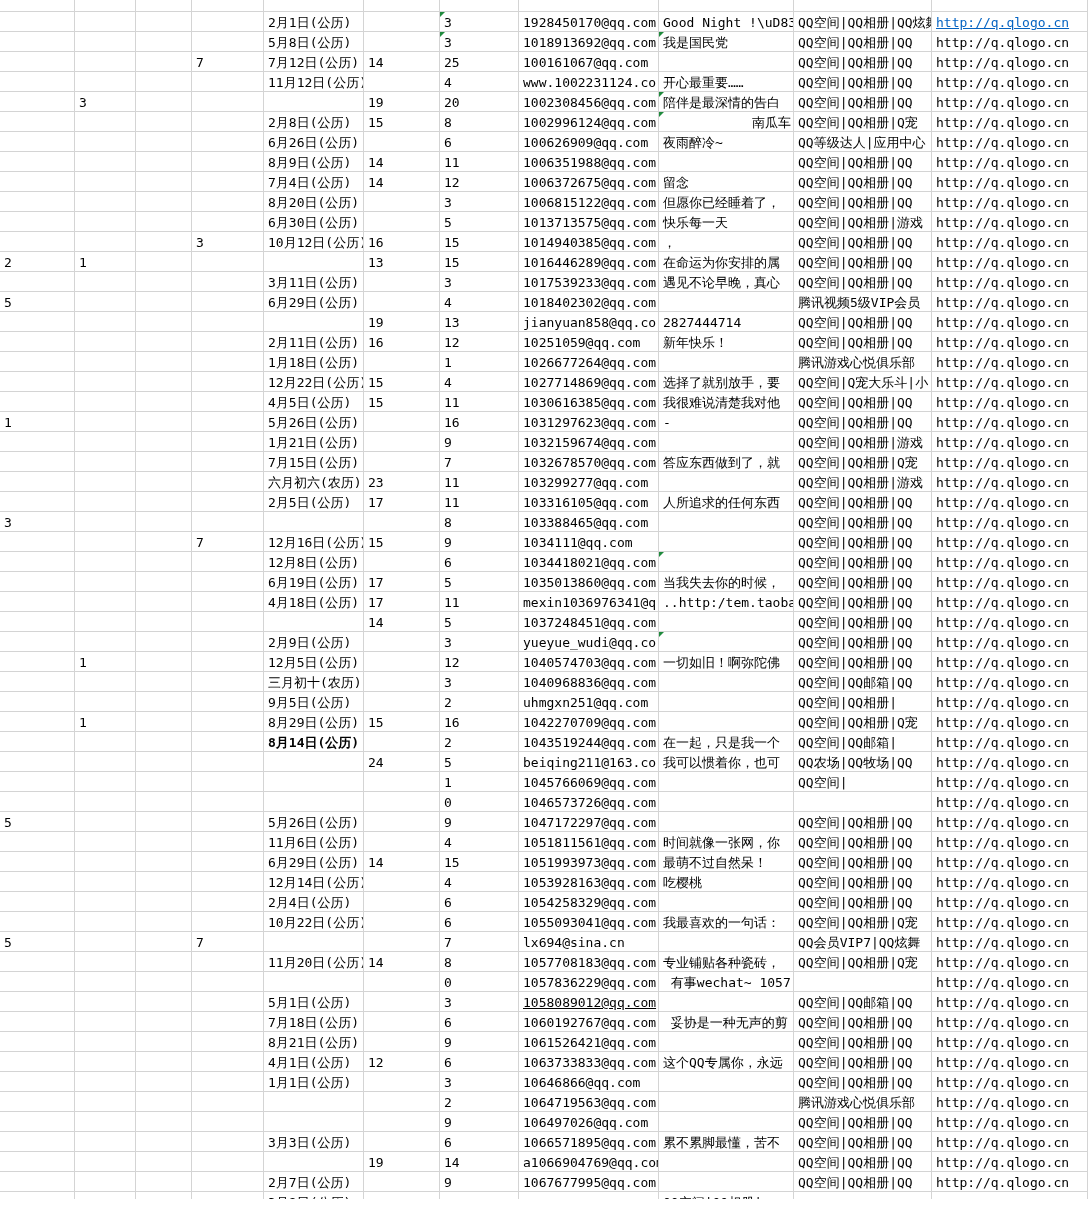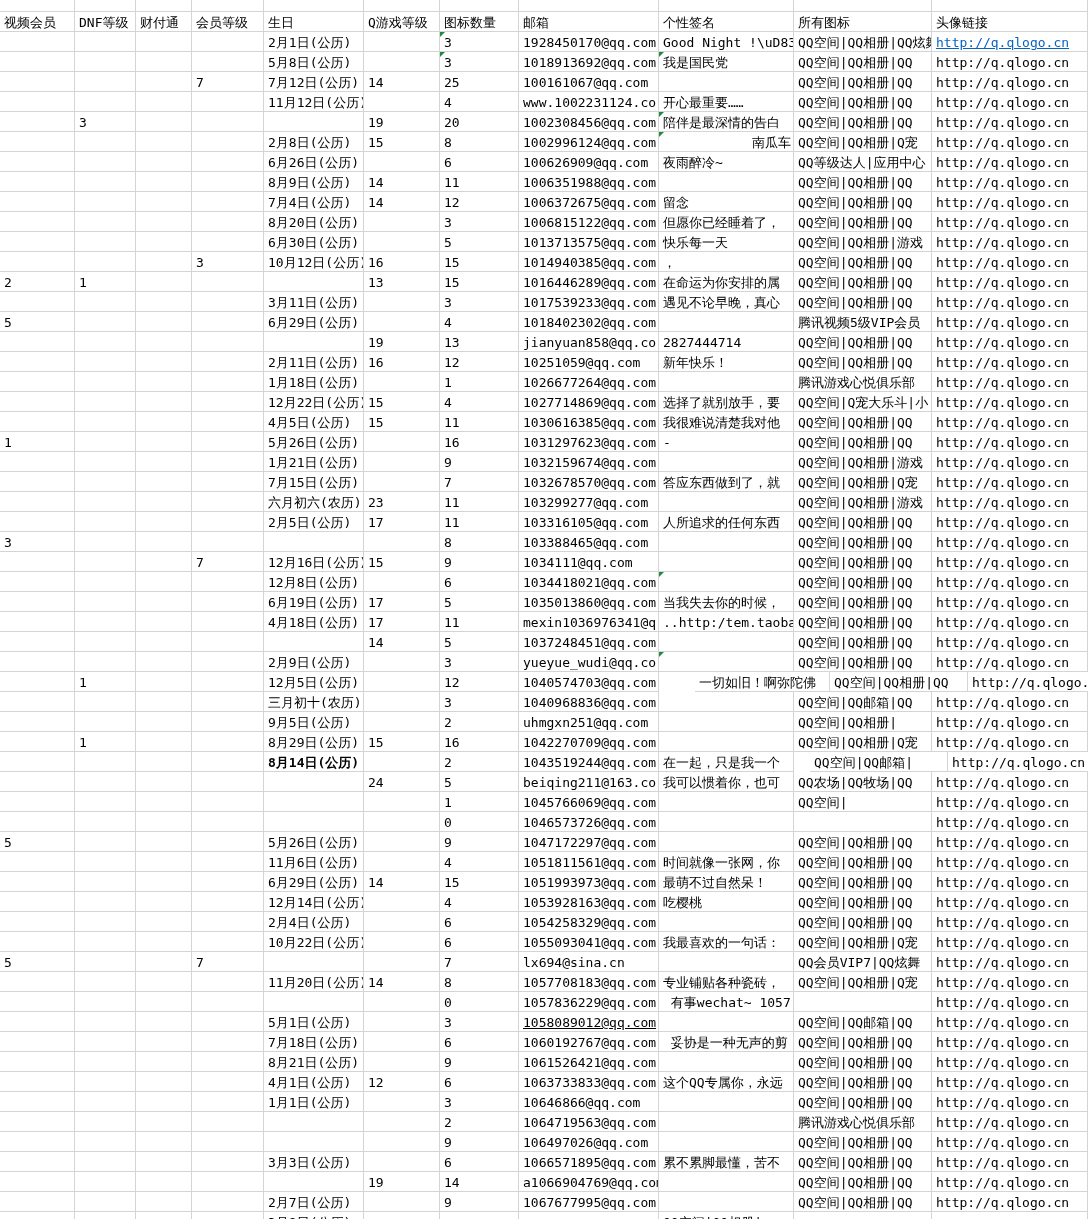--- a/index.html
+++ b/index.html
@@ -45,33 +45,20 @@
       <div class="cell" style="width: 72px;"></div>
       <div class="cell" style="width: 100px;"></div>
       <div class="cell" style="width: 76px;"></div>
       <div class="cell" style="width: 79px;"></div>
       <div class="cell" style="width: 140px;"></div>
       <div class="cell" style="width: 135px;"></div>
       <div class="cell" style="width: 138px;"></div>
       <div class="cell" style="width: 156px;"></div>
     </div>
     <div class="row">
-      <div class="cell" style="width: 75px;">视频会员</div>
-      <div class="cell" style="width: 61px;">DNF等级</div>
-      <div class="cell" style="width: 56px;">财付通</div>
-      <div class="cell" style="width: 72px;">会员等级</div>
-      <div class="cell" style="width: 100px;">生日</div>
-      <div class="cell" style="width: 76px;">Q游戏等级</div>
-      <div class="cell" style="width: 79px;">图标数量</div>
-      <div class="cell" style="width: 140px;">邮箱</div>
-      <div class="cell" style="width: 135px;">个性签名</div>
-      <div class="cell" style="width: 138px;">所有图标</div>
-      <div class="cell" style="width: 156px;">头像链接</div>
-    </div>
-    <div class="row">
       <div class="cell" style="width: 75px;"></div>
       <div class="cell" style="width: 61px;"></div>
       <div class="cell" style="width: 56px;"></div>
       <div class="cell" style="width: 72px;"></div>
       <div class="cell" style="width: 100px;">2月1日(公历)</div>
       <div class="cell" style="width: 76px;"></div>
       <div class="cell" style="width: 79px;">3<span class="tri"></span></div>
       <div class="cell" style="width: 140px;">1928450170@qq.com</div>
       <div class="cell" style="width: 135px;">Good Night !\uD83</div>
       <div class="cell" style="width: 138px;">QQ空间|QQ相册|QQ炫舞</div>
@@ -482,21 +469,21 @@
     </div>
     <div class="row">
       <div class="cell" style="width: 75px;"></div>
       <div class="cell" style="width: 61px;">1</div>
       <div class="cell" style="width: 56px;"></div>
       <div class="cell" style="width: 72px;"></div>
       <div class="cell" style="width: 100px;">12月5日(公历)</div>
       <div class="cell" style="width: 76px;"></div>
       <div class="cell" style="width: 79px;">12</div>
       <div class="cell" style="width: 140px;">1040574703@qq.com</div>
-      <div class="cell" style="width: 135px; margin-left: 36px;">一切如旧！啊弥陀佛</div>
+      <div class="cell" style="width: 135px;">一切如旧！啊弥陀佛</div>
       <div class="cell" style="width: 138px;">QQ空间|QQ相册|QQ</div>
       <div class="cell" style="width: 156px;">http://q.qlogo.cn</div>
     </div>
     <div class="row">
       <div class="cell" style="width: 75px;"></div>
       <div class="cell" style="width: 61px;"></div>
       <div class="cell" style="width: 56px;"></div>
       <div class="cell" style="width: 72px;"></div>
       <div class="cell" style="width: 100px;">三月初十(农历)</div>
       <div class="cell" style="width: 76px;"></div>
@@ -535,21 +522,21 @@
     <div class="row">
       <div class="cell" style="width: 75px;"></div>
       <div class="cell" style="width: 61px;"></div>
       <div class="cell" style="width: 56px;"></div>
       <div class="cell" style="width: 72px;"></div>
       <div class="cell" style="width: 100px; font-weight: bold;">8月14日(公历)</div>
       <div class="cell" style="width: 76px;"></div>
       <div class="cell" style="width: 79px;">2</div>
       <div class="cell" style="width: 140px;">1043519244@qq.com</div>
       <div class="cell" style="width: 135px;">在一起，只是我一个</div>
-      <div class="cell" style="width: 138px; margin-left: 16px;">QQ空间|QQ邮箱|</div>
+      <div class="cell" style="width: 138px;">QQ空间|QQ邮箱|</div>
       <div class="cell" style="width: 156px;">http://q.qlogo.cn</div>
     </div>
     <div class="row">
       <div class="cell" style="width: 75px;"></div>
       <div class="cell" style="width: 61px;"></div>
       <div class="cell" style="width: 56px;"></div>
       <div class="cell" style="width: 72px;"></div>
       <div class="cell" style="width: 100px;"></div>
       <div class="cell" style="width: 76px;">24</div>
       <div class="cell" style="width: 79px;">5</div>

